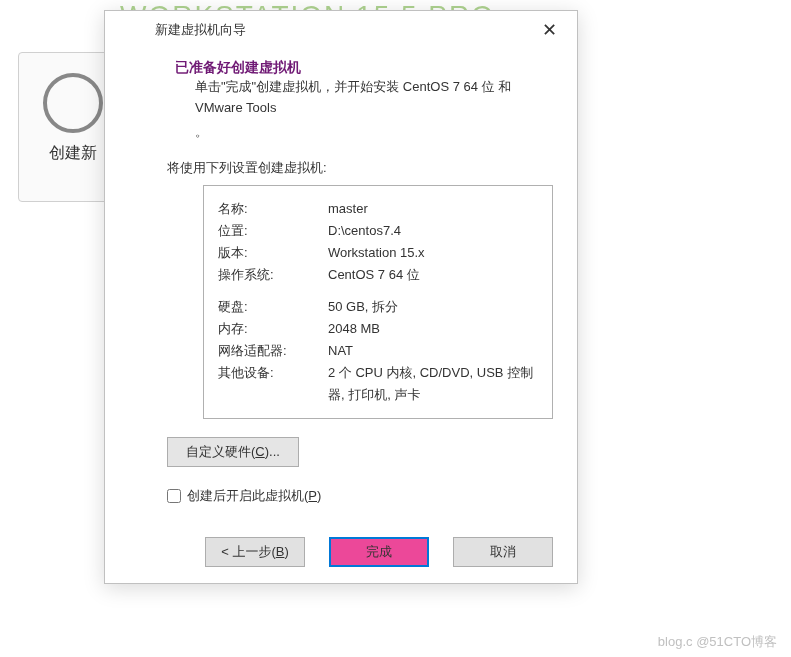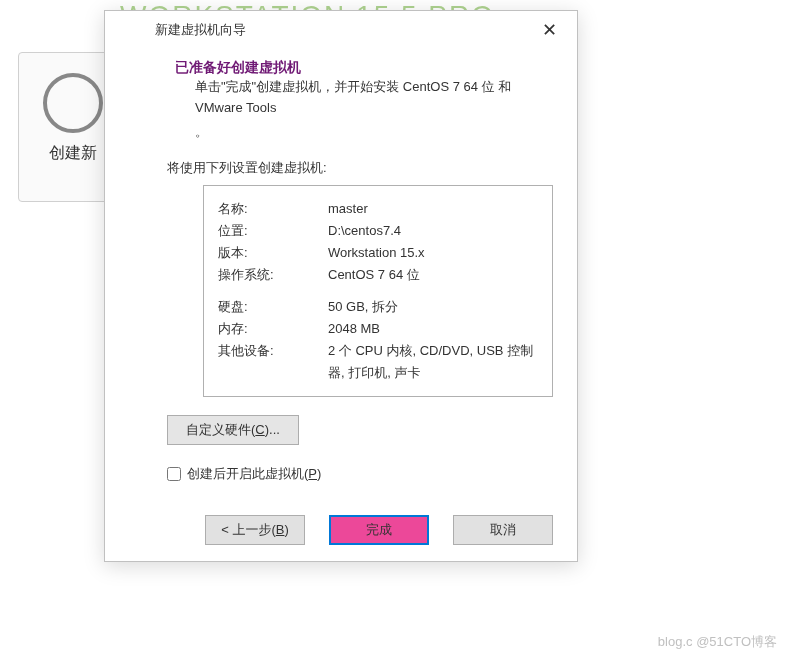--- a/index.html
+++ b/index.html
@@ -216,20 +216,24 @@
       <div class="summary-gap"></div>
       <div class="summary-row">
         <div class="summary-label">硬盘:</div>
         <div class="summary-value">50 GB, 拆分</div>
       </div>
       <div class="summary-row">
         <div class="summary-label">内存:</div>
         <div class="summary-value">2048 MB</div>
       </div>
       <div class="summary-row">
+        <div class="summary-label">网络适配器:</div>
+        <div class="summary-value">NAT</div>
+      </div>
+      <div class="summary-row">
         <div class="summary-label">其他设备:</div>
         <div class="summary-value">2 个 CPU 内核, CD/DVD, USB 控制器, 打印机, 声卡</div>
       </div>
     </div>
 
     <button class="custom-hw-btn"><span>自定义硬件(</span><span class="underline">C</span><span>)...</span></button>
 
     <label class="checkbox-row">
       <input type="checkbox" style="">
       <span><span>创建后开启此虚拟机(</span><span class="underline">P</span><span>)</span></span>

